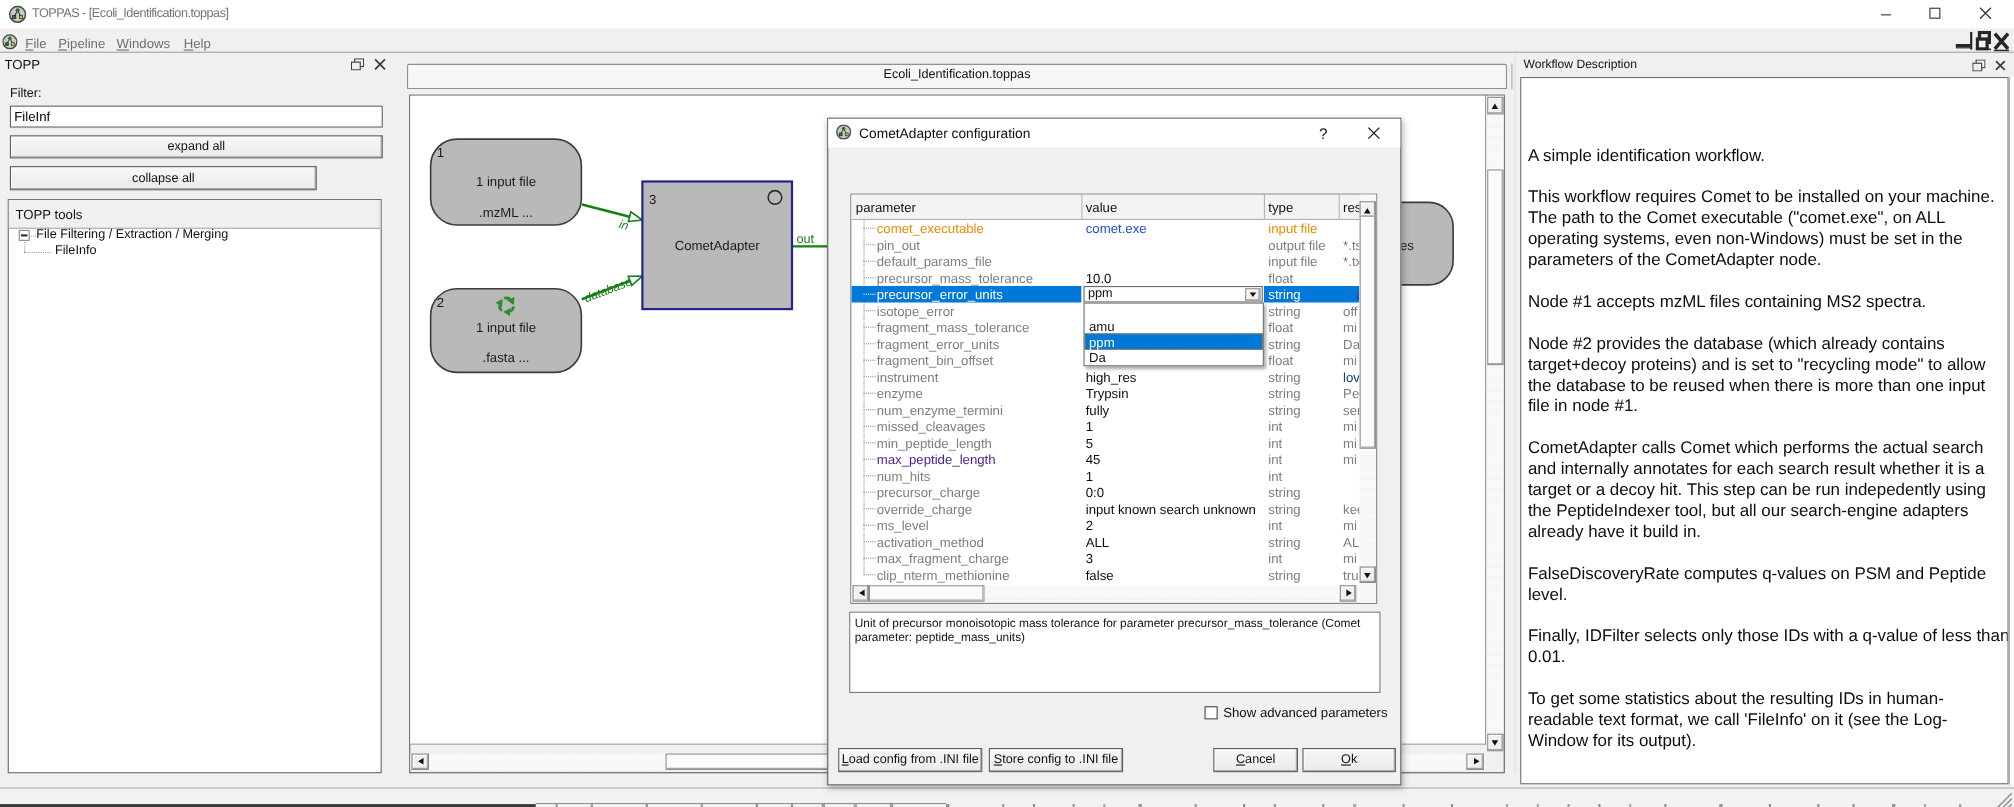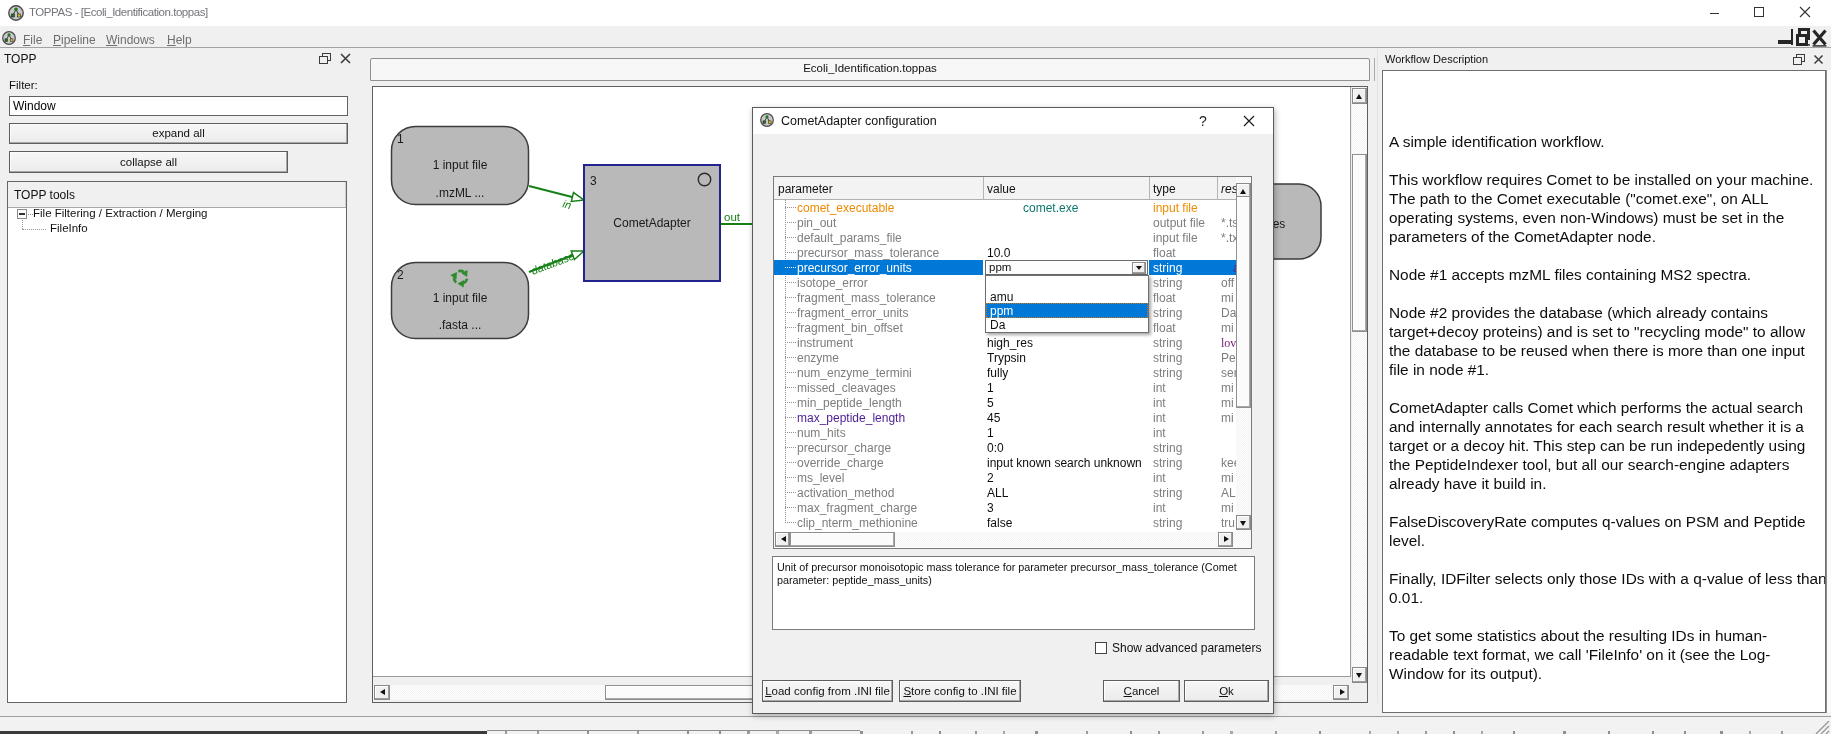--- a/index.html
+++ b/index.html
@@ -59,21 +59,21 @@
 <div class="abs" style="left:4px;top:52px;font-size:12px;color:#111;">TOPP</div>
 <svg class="abs" style="left:319px;top:53px" width="12" height="11" viewBox="0 0 12 11">
   <rect x="3.5" y="0.5" width="8" height="7" fill="none" stroke="#3c3c3c" stroke-width="1"></rect>
   <rect x="0.5" y="3.5" width="8" height="7" fill="#f0f0f0" stroke="#3c3c3c" stroke-width="1"></rect>
 </svg>
 <svg class="abs" style="left:340px;top:53px" width="11" height="11" viewBox="0 0 11 11">
     <path d="M1 1 L10 10 M10 1 L1 10" stroke="#3c3c3c" stroke-width="1.6"></path>
   </svg>
 
 <div class="abs" style="left:9px;top:79px;font-size:11.5px;color:#111;">Filter:</div>
-<div class="abs" style="left:9px;top:96px;width:339px;height:20px;background:#fff;border:1px solid #616161;font-size:12px;line-height:18px;padding-left:3px;">Window</div>
+<div class="abs" style="left:9px;top:96px;width:339px;height:20px;background:#fff;border:1px solid #616161;font-size:12px;line-height:18px;padding-left:3px;">FileInf</div>
 <div class="btn" style="left:9px;top:123px;width:339px;height:21px;line-height:19px;">expand all</div>
 <div class="btn" style="left:9px;top:151px;width:279px;height:22px;line-height:20px;">collapse all</div>
 
 <div class="abs" style="left:7px;top:181px;width:340px;height:522px;background:#fff;border:1px solid #656565;"></div>
 <div class="abs" style="left:8px;top:182px;width:338px;height:26px;background:#f0f0f0;border-bottom:1px solid #a8a8a8;box-shadow:inset -1px 0 0 #cfcfcf;"></div>
 <div class="abs" style="left:14px;top:188px;font-size:12px;color:#111;">TOPP tools</div>
 
 <div class="abs" style="left:17px;top:209px;width:10px;height:10px;background:#fff;border:1px solid #8a8a8a;"></div>
 <div class="abs" style="left:19px;top:213px;width:6px;height:1.5px;background:#333;"></div>
 <div class="abs" style="left:28px;top:214px;width:5px;border-top:1px dotted #9a9a9a;"></div>
@@ -223,27 +223,27 @@
   </svg>
 
 <div class="abs" style="left:773px;top:176px;width:479px;height:373px;background:#fff;border:1px solid #7a7a7a;"></div>
 <div class="abs" style="left:774px;top:177px;width:477px;height:23px;background:#f3f3f3;border-bottom:1px solid #b0b0b0;"></div>
 <div class="abs" style="left:983px;top:177px;width:1px;height:23px;background:#b4b4b4;"></div>
 <div class="abs" style="left:1149px;top:177px;width:1px;height:23px;background:#b4b4b4;"></div>
 <div class="abs" style="left:1217px;top:177px;width:1px;height:23px;background:#b4b4b4;"></div>
 <div class="abs" style="left:778px;top:182px;font-size:12px;color:#111;">parameter</div>
 <div class="abs" style="left:987px;top:182px;font-size:12px;color:#111;">value</div>
 <div class="abs" style="left:1153px;top:182px;font-size:12px;color:#111;">type</div>
-<div class="abs" style="left:1221px;top:182px;font-size:12px;color:#111;font-style:italic;">res</div>
+<div class="abs" style="left:1221px;top:182px;font-size:12px;color:#111;">res</div>
 
 <div class="abs" style="left:774px;top:200px;width:462px;height:330px;overflow:hidden;font-size:12px;">
   <div class="abs" style="left:11px;top:0;height:323px;border-left:1px dotted #929292;"></div>
   <div class="abs" style="left:11px;top:7px;width:11px;border-top:1px dotted #929292;"></div>
   <div class="abs" style="left:23px;top:1px;color:#ef8a00;white-space:nowrap;">comet_executable</div>
-  <div class="abs" style="left:213px;top:1px;color:#0f766e;white-space:nowrap;margin-left:36px;">comet.exe</div>
+  <div class="abs" style="left:213px;top:1px;color:#1d4ed8;white-space:nowrap;">comet.exe</div>
   <div class="abs" style="left:379px;top:1px;color:#ef8a00;white-space:nowrap;">input file</div>
   <div class="abs" style="left:11px;top:22px;width:11px;border-top:1px dotted #929292;"></div>
   <div class="abs" style="left:23px;top:16px;color:#7d7d7d;white-space:nowrap;">pin_out</div>
   <div class="abs" style="left:379px;top:16px;color:#7d7d7d;white-space:nowrap;">output file</div>
   <div class="abs" style="left:447px;top:16px;color:#7d7d7d;white-space:nowrap;">*.ts</div>
   <div class="abs" style="left:11px;top:37px;width:11px;border-top:1px dotted #929292;"></div>
   <div class="abs" style="left:23px;top:31px;color:#7d7d7d;white-space:nowrap;">default_params_file</div>
   <div class="abs" style="left:379px;top:31px;color:#7d7d7d;white-space:nowrap;">input file</div>
   <div class="abs" style="left:447px;top:31px;color:#7d7d7d;white-space:nowrap;">*.tx</div>
   <div class="abs" style="left:11px;top:52px;width:11px;border-top:1px dotted #929292;"></div>
@@ -269,21 +269,21 @@
   <div class="abs" style="left:379px;top:106px;color:#7d7d7d;white-space:nowrap;">string</div>
   <div class="abs" style="left:447px;top:106px;color:#7d7d7d;white-space:nowrap;">Da</div>
   <div class="abs" style="left:11px;top:127px;width:11px;border-top:1px dotted #929292;"></div>
   <div class="abs" style="left:23px;top:121px;color:#7d7d7d;white-space:nowrap;">fragment_bin_offset</div>
   <div class="abs" style="left:379px;top:121px;color:#7d7d7d;white-space:nowrap;">float</div>
   <div class="abs" style="left:447px;top:121px;color:#7d7d7d;white-space:nowrap;">mi</div>
   <div class="abs" style="left:11px;top:142px;width:11px;border-top:1px dotted #929292;"></div>
   <div class="abs" style="left:23px;top:136px;color:#7d7d7d;white-space:nowrap;">instrument</div>
   <div class="abs" style="left:213px;top:136px;color:#0d0d0d;white-space:nowrap;">high_res</div>
   <div class="abs" style="left:379px;top:136px;color:#7d7d7d;white-space:nowrap;">string</div>
-  <div class="abs" style="left:447px;top:136px;color:#701a75;white-space:nowrap;font-family:Liberation Serif, serif;">lov</div>
+  <div class="abs" style="left:447px;top:136px;color:#0c4a6e;white-space:nowrap;">lov</div>
   <div class="abs" style="left:11px;top:157px;width:11px;border-top:1px dotted #929292;"></div>
   <div class="abs" style="left:23px;top:151px;color:#7d7d7d;white-space:nowrap;">enzyme</div>
   <div class="abs" style="left:213px;top:151px;color:#0d0d0d;white-space:nowrap;">Trypsin</div>
   <div class="abs" style="left:379px;top:151px;color:#7d7d7d;white-space:nowrap;">string</div>
   <div class="abs" style="left:447px;top:151px;color:#7d7d7d;white-space:nowrap;">Pe</div>
   <div class="abs" style="left:11px;top:172px;width:11px;border-top:1px dotted #929292;"></div>
   <div class="abs" style="left:23px;top:166px;color:#7d7d7d;white-space:nowrap;">num_enzyme_termini</div>
   <div class="abs" style="left:213px;top:166px;color:#0d0d0d;white-space:nowrap;">fully</div>
   <div class="abs" style="left:379px;top:166px;color:#7d7d7d;white-space:nowrap;">string</div>
   <div class="abs" style="left:447px;top:166px;color:#7d7d7d;white-space:nowrap;">ser</div>

